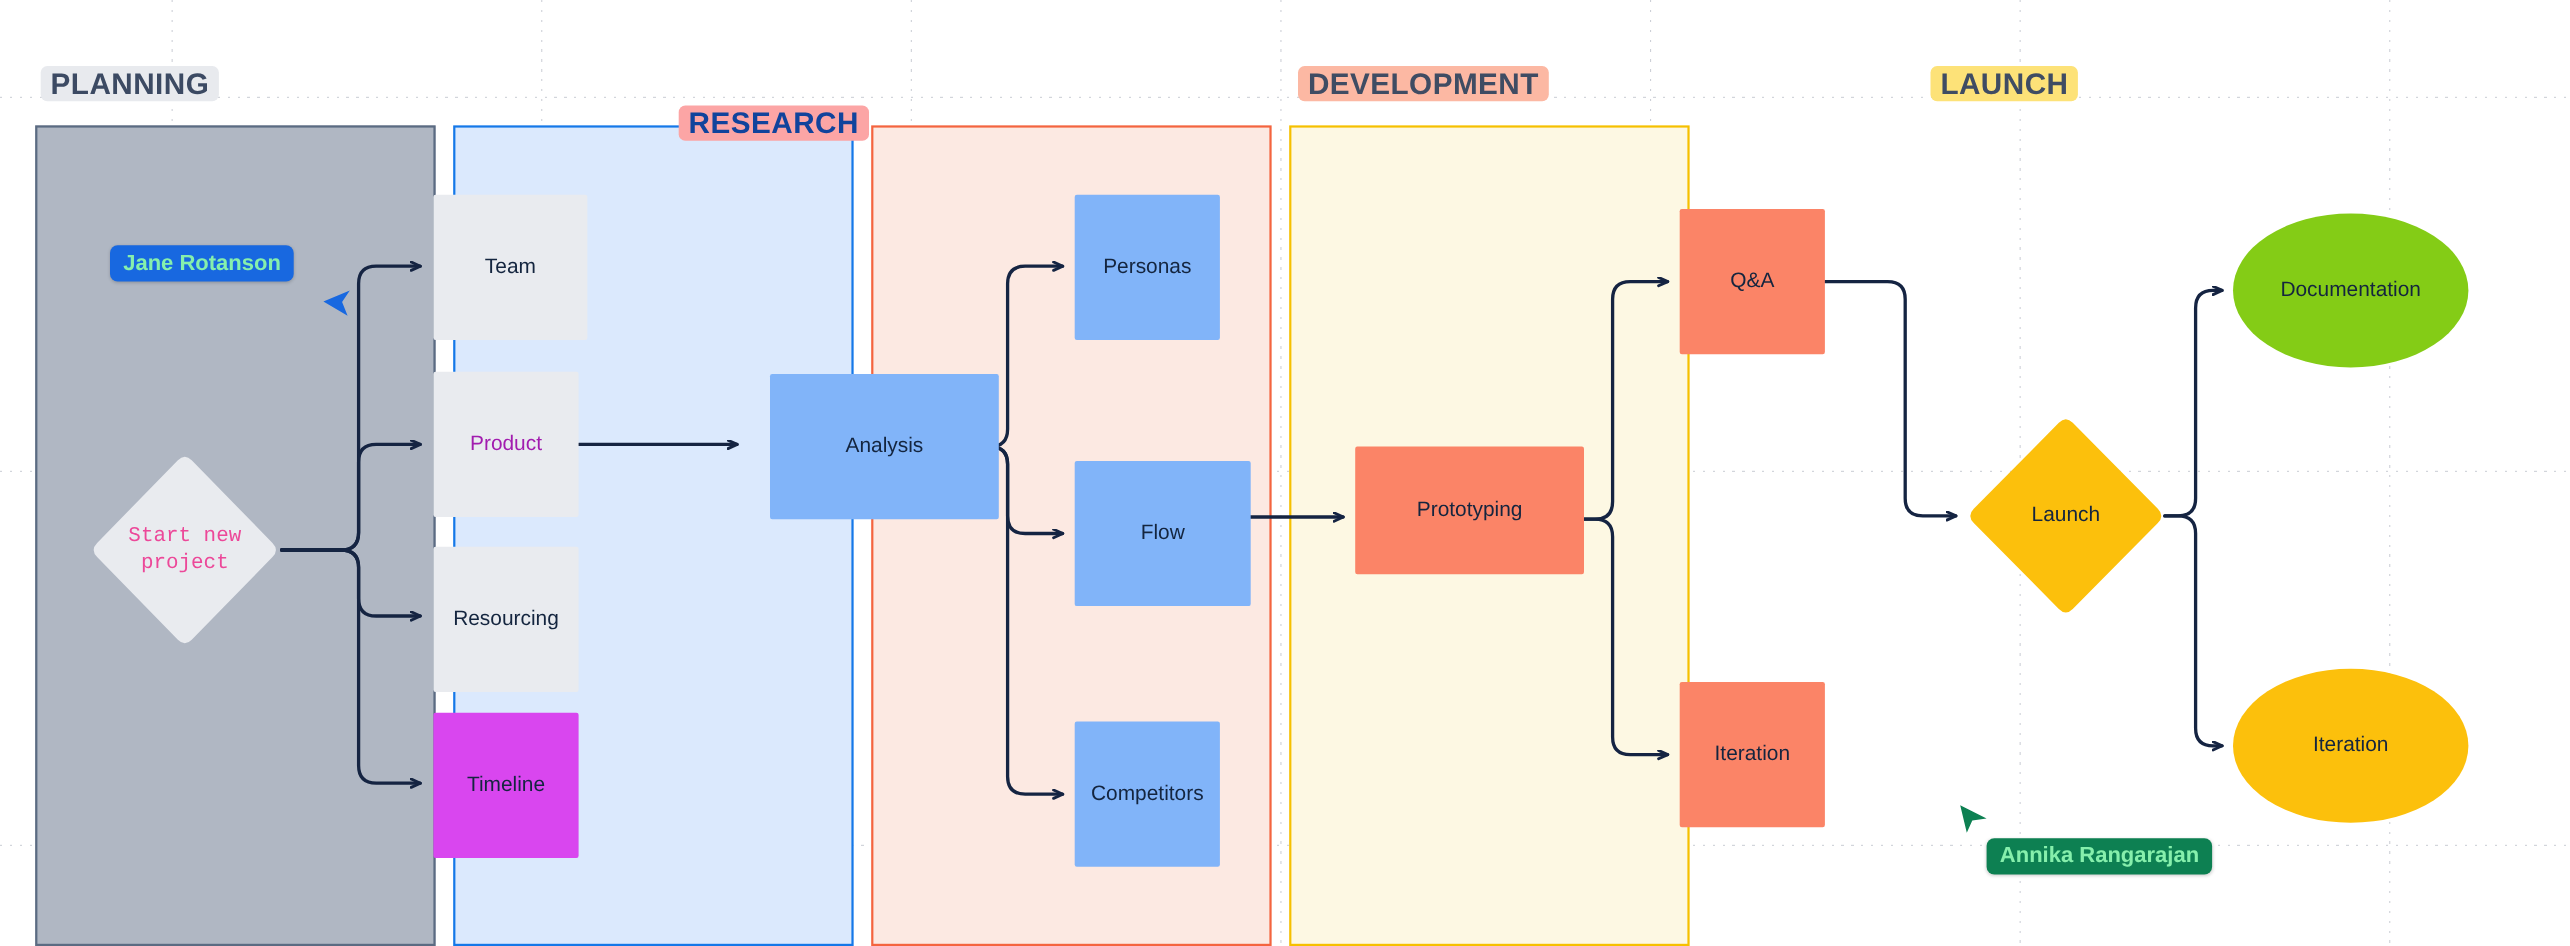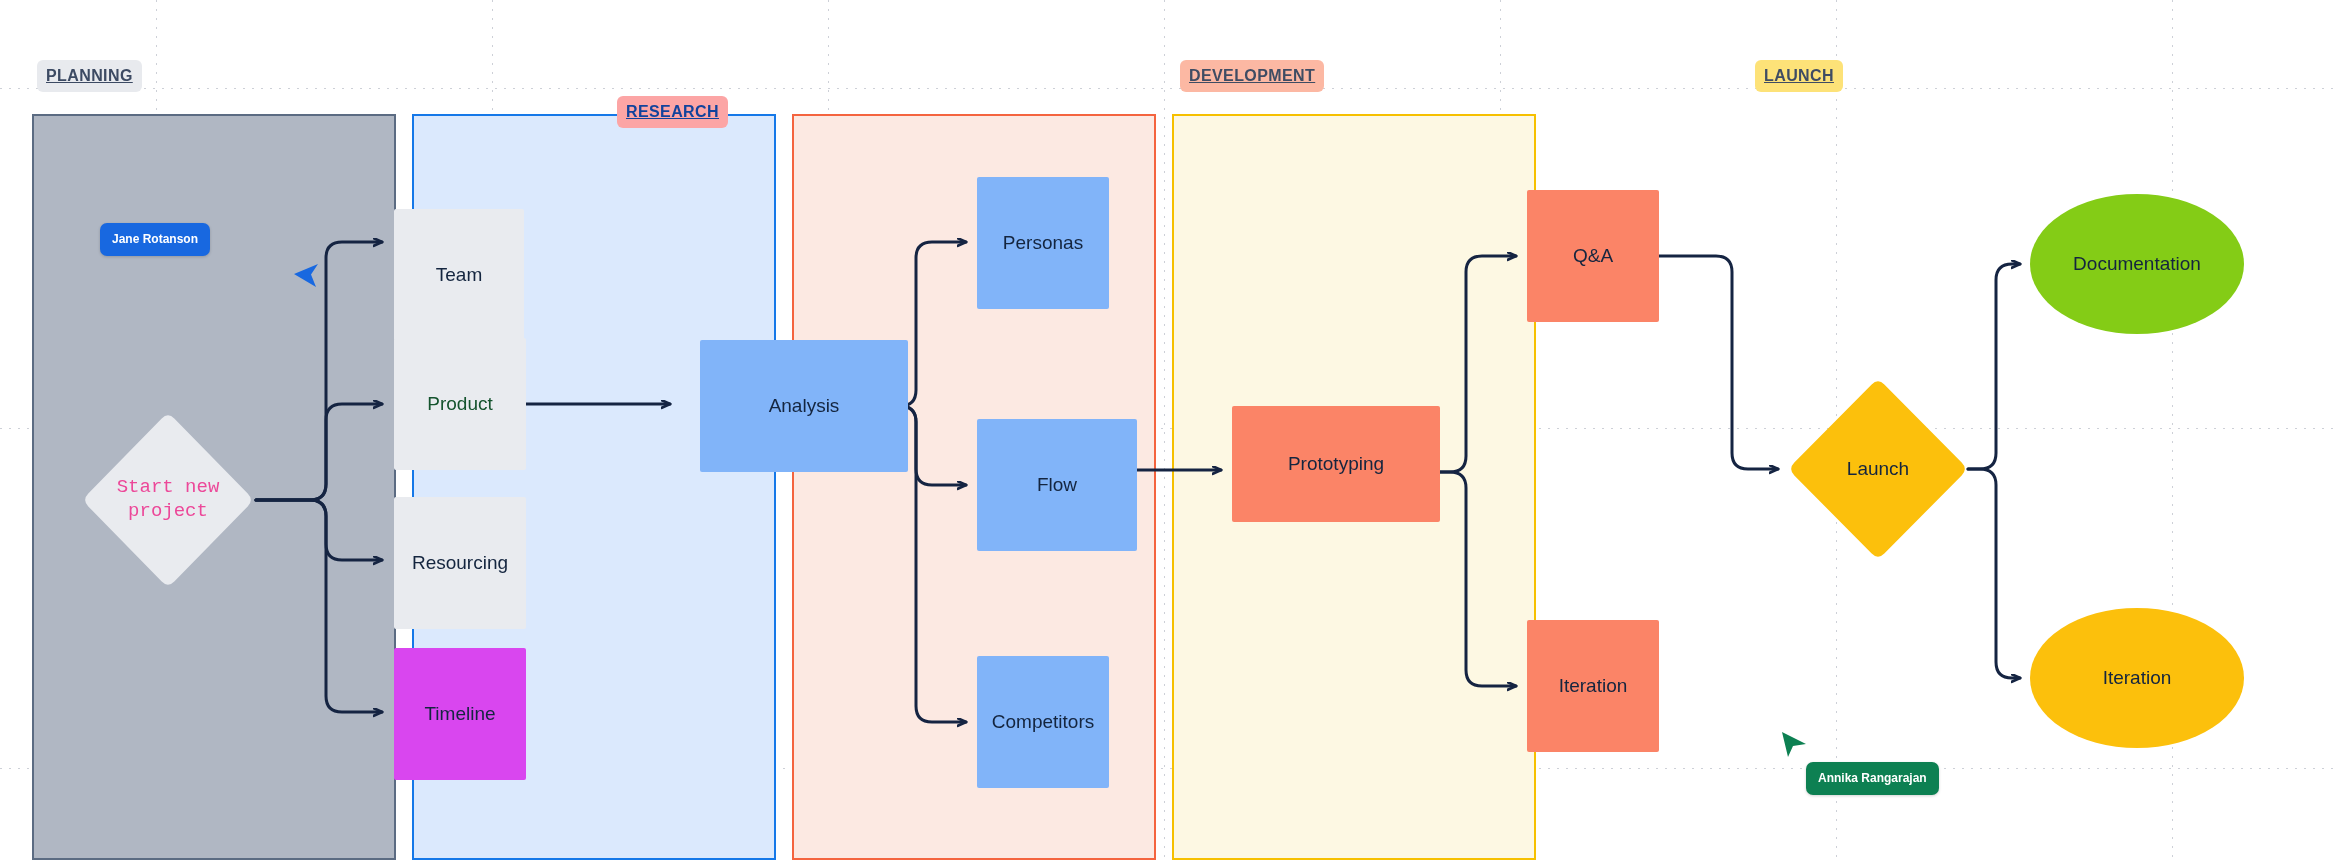--- a/index.html
+++ b/index.html
@@ -37,25 +37,24 @@
     border-width: 2px;
     border-style: solid;
   }
   .lane-label {
     position: absolute;
     top: 60px;
     height: 32px;
     line-height: 32px;
     padding: 0 9px;
     border-radius: 6px;
-    font-size: 16px;
+    font-size: 27px;
     font-weight: bold;
     letter-spacing: 0.4px;
     white-space: nowrap;
-    text-decoration: underline;
   }
 
   
   .node {
     position: absolute;
     box-sizing: border-box;
     display: flex;
     align-items: center;
     justify-content: center;
     text-align: center;
@@ -94,22 +93,22 @@
   }
 
   
   .cursor-group { position: absolute; }
   .cursor-badge {
     position: absolute;
     height: 33px;
     line-height: 33px;
     padding: 0 12px;
     border-radius: 7px;
-    color: #ffffff;
-    font-size: 12px;
+    color: #86efac;
+    font-size: 20px;
     font-weight: bold;
     white-space: nowrap;
     box-shadow: 0 1px 3px rgba(0,0,0,0.18);
   }
   .cursor-arrow { position: absolute; }
 </style>
 </head>
 <body>
 
 <div id="canvas">
@@ -163,22 +162,22 @@
   </svg>
 
   <div id="nodes-layer">
       <div class="diamond-wrap" style="left: 82px; top: 412px; width: 172px; height: 176px;">
         <svg class="diamond-shape" width="172" height="176" viewBox="0 0 172 176">
           <path d="M 79.70960346979099 6.436684821609217 Q 86 0 92.29039653020901 6.436684821609217 L 165.709603469791 81.56331517839078 Q 172 88 165.709603469791 94.43668482160922 L 92.29039653020901 169.56331517839078 Q 86 176 79.70960346979099 169.56331517839078 L 6.290396530209007 94.43668482160922 Q 0 88 6.290396530209007 81.56331517839078 Z" fill="#e9ebef"></path>
         </svg>
         <div class="diamond-label" style="color: #ec4899; font-family: Liberation Mono, monospace;">Start new
 project</div>
       </div>
-      <div class="node rect" style="left: 394px; top: 177px; width: 130px; height: 132px; background: rgb(233, 235, 239); color: rgb(20, 37, 63); margin-top: 32px;">Team</div>
-      <div class="node rect" style="left: 394px; top: 338px; width: 132px; height: 132px; background: rgb(233, 235, 239); color: #14532d;">Product</div>
+      <div class="node rect" style="left: 394px; top: 177px; width: 140px; height: 132px; background: rgb(233, 235, 239); color: rgb(20, 37, 63);">Team</div>
+      <div class="node rect" style="left: 394px; top: 338px; width: 132px; height: 132px; background: rgb(233, 235, 239); color: #a21caf;">Product</div>
       <div class="node rect" style="left: 394px; top: 497px; width: 132px; height: 132px; background: rgb(233, 235, 239); color: rgb(20, 37, 63);">Resourcing</div>
       <div class="node rect" style="left: 394px; top: 648px; width: 132px; height: 132px; background: #d946ef; color: rgb(20, 37, 63);">Timeline</div>
       <div class="node rect" style="left: 682px; top: 340px; width: 208px; height: 132px; background: rgb(129, 180, 249); color: rgb(20, 37, 63); margin-left: 18px;">Analysis</div>
       <div class="node rect" style="left: 977px; top: 177px; width: 132px; height: 132px; background: rgb(129, 180, 249); color: rgb(20, 37, 63); text-align: right;">Personas</div>
       <div class="node rect" style="left: 977px; top: 419px; width: 160px; height: 132px; background: rgb(129, 180, 249); color: rgb(20, 37, 63);">Flow</div>
       <div class="node rect" style="left: 977px; top: 656px; width: 132px; height: 132px; background: rgb(129, 180, 249); color: rgb(20, 37, 63);">Competitors</div>
       <div class="node rect" style="left: 1232px; top: 406px; width: 208px; height: 116px; background: rgb(251, 132, 103); color: rgb(20, 37, 63);">Prototyping</div>
       <div class="node rect" style="left: 1527px; top: 190px; width: 132px; height: 132px; background: rgb(251, 132, 103); color: rgb(20, 37, 63);">Q&amp;A</div>
       <div class="node rect" style="left: 1527px; top: 620px; width: 132px; height: 132px; background: rgb(251, 132, 103); color: rgb(20, 37, 63);">Iteration</div>
       <div class="diamond-wrap" style="left: 1788px; top: 378px; width: 180px; height: 182px;">

